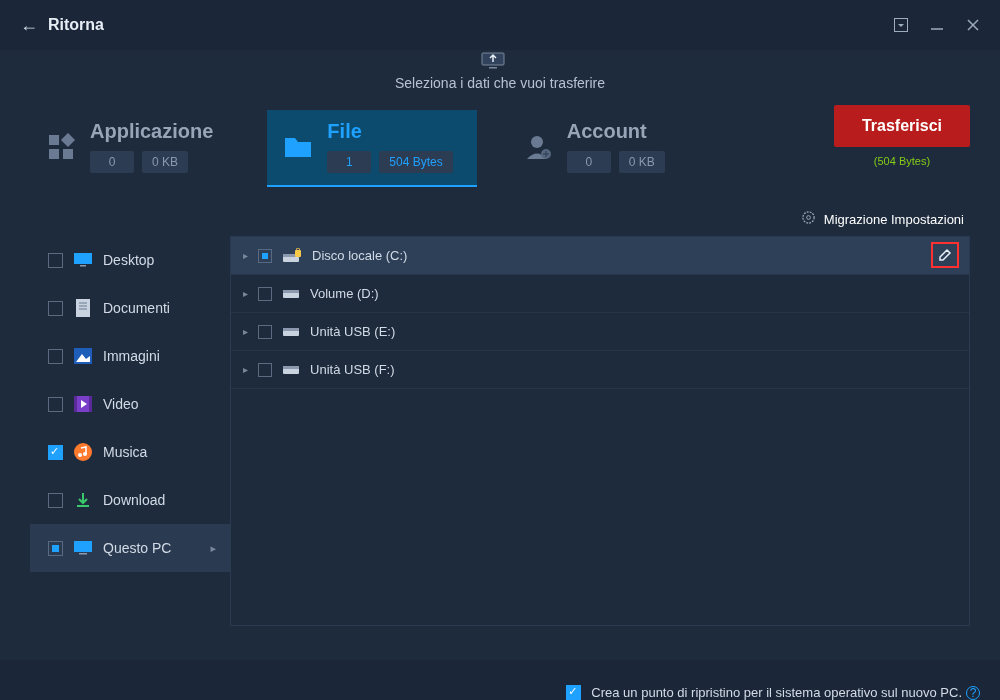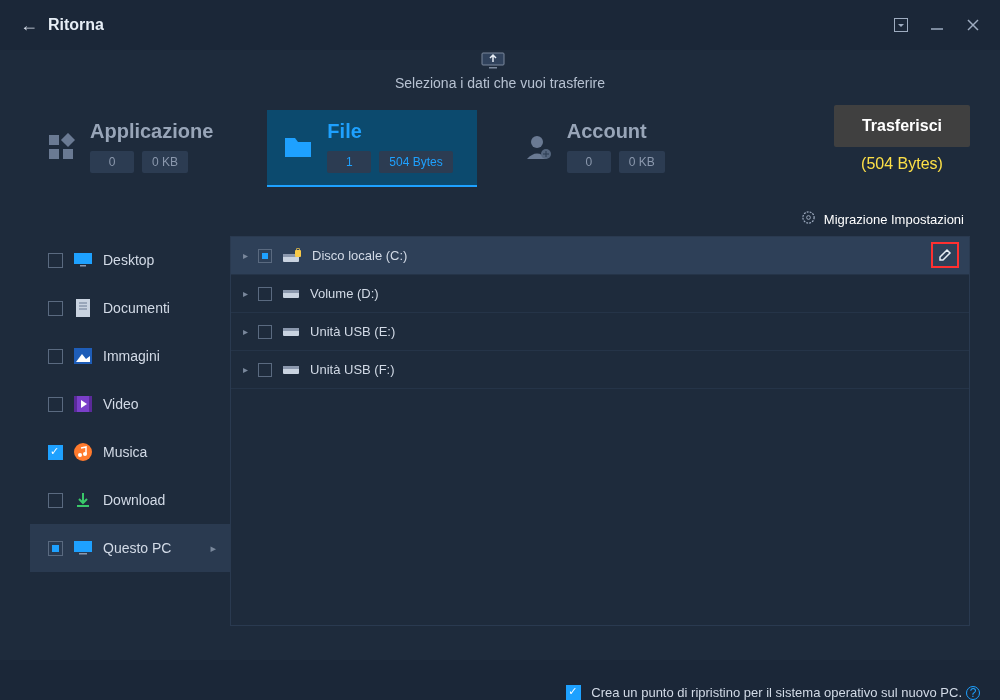--- a/index.html
+++ b/index.html
@@ -34,24 +34,24 @@
     background: #2c3c52; color: #8b98ad; min-width: 44px; height: 22px;
     display: flex; align-items: center; justify-content: center; font-size: 12px;
     border-radius: 2px; padding: 0 10px;
   }
   .tab.active .stat-box { color: #1ea1ff; }
   .tab.active::after {
     content:""; position:absolute; left:0; right:0; bottom:-2px; height:2px; background:#1ea1ff;
   }
   .transfer-area { position: absolute; right: 30px; top: -5px; text-align: center; }
   .transfer-btn {
-    background: #404040; color: #fff; font-size: 16px; font-weight: 600;
+    background: #b91c1c; color: #fff; font-size: 16px; font-weight: 600;
     border: none; padding: 12px 28px; border-radius: 2px; cursor: pointer;
   }
-  .transfer-sub { font-size: 16px; color: #fde047; margin-top: 8px; }
+  .transfer-sub { font-size: 11px; color: #84cc16; margin-top: 8px; }
   .settings-link {
     display: flex; justify-content: flex-end; align-items: center;
     padding: 0 36px; font-size: 13px; color: #ffffff; gap: 8px; margin-bottom: 8px;
   }
   .main {
     display: flex; padding: 0 30px; height: 390px;
   }
   .sidebar { width: 200px; }
   .side-item {
     display: flex; align-items: center; height: 48px; padding-left: 18px;

